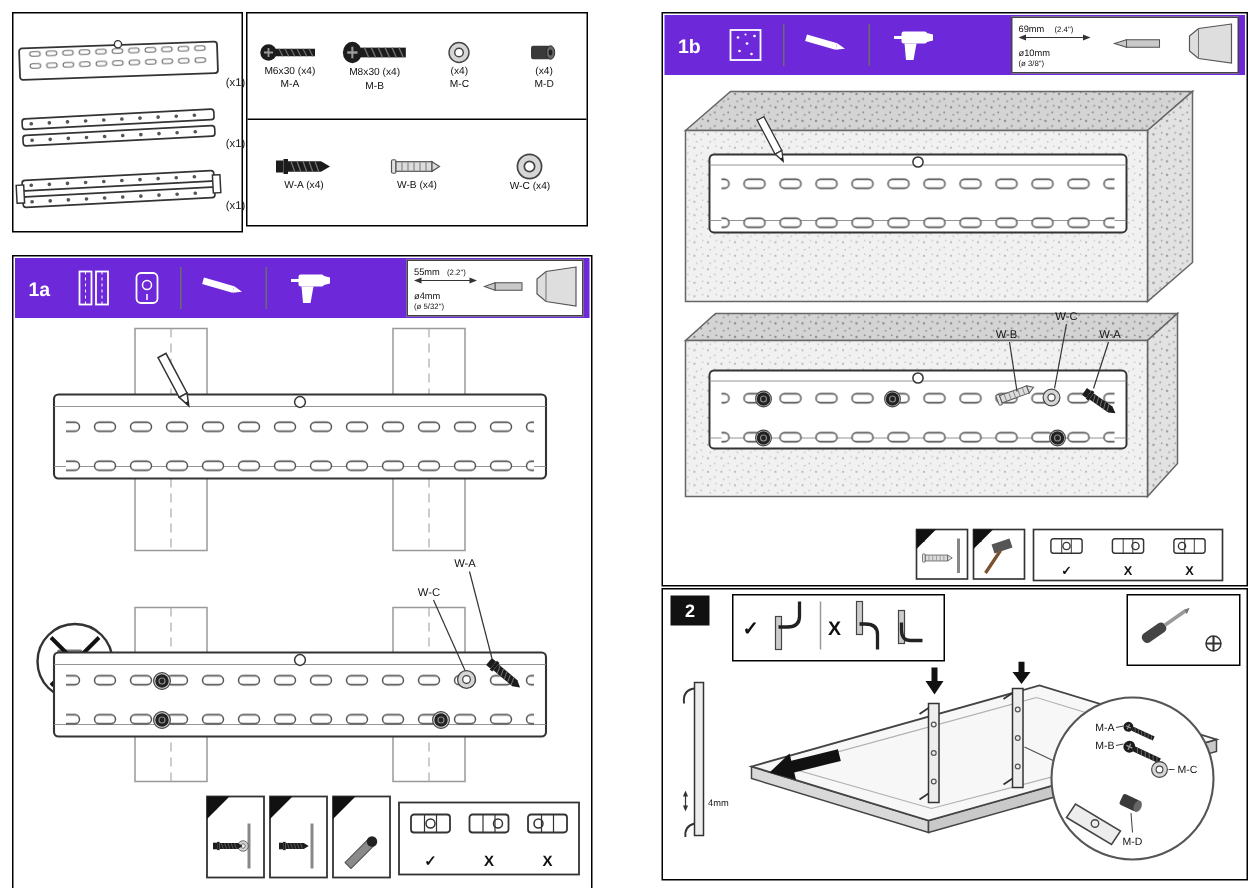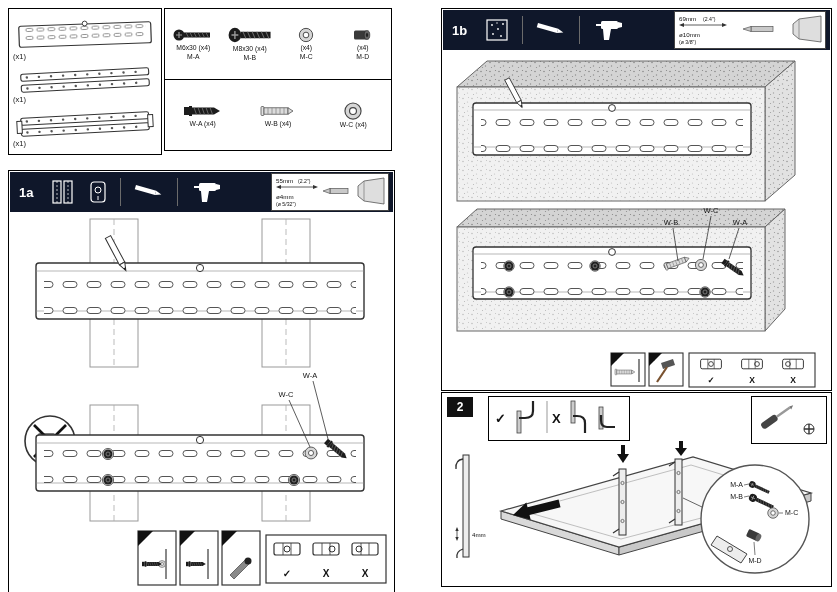--- a/index.html
+++ b/index.html
@@ -3,35 +3,35 @@
 <meta charset="utf-8">
 <style>
   html,body{margin:0;padding:0}
   body{width:837px;height:592px;background:#fff;font-family:"Liberation Sans",sans-serif;color:#111}
   .page{position:relative;width:837px;height:592px;overflow:hidden;background:#fff}
   .box{position:absolute;background:#fff;border:1.6px solid #000}
   svg{display:block}
   svg text{fill:#111}
 
   .parts-box{left:8px;top:8px;width:152px;height:141px;display:flex;flex-direction:column;justify-content:space-evenly;align-items:center;padding:2px 0}
-  .part-item{display:flex;flex-direction:column;align-items:flex-start}
+  .part-item{display:flex;flex-direction:row;align-items:flex-end}
   .part-cap{font-size:7.5px;line-height:1;margin-top:1px}
 
   .hw-box{left:164px;top:8px;width:226px;height:141px;display:flex;flex-direction:column}
   .hw-row{flex:1;display:flex}
   .hw-row.r2{border-top:1px solid #000}
   .hw-cell{flex:1;display:flex;flex-direction:column;align-items:center;justify-content:center}
   .hw-label,.hw-code{font-size:6.8px;line-height:1.3;text-align:center;white-space:nowrap}
 
   .sec{position:absolute;background:#fff;border:1.6px solid #000}
   .sec-1a{left:8px;top:170px;width:385px;height:431px}
   .sec-1b{left:441px;top:8px;width:389px;height:381px}
   .sec-2{left:441px;top:392px;width:389px;height:193px}
 
-  .sec-header{position:absolute;left:1px;top:1px;right:1px;height:40px;background:#0f172a;display:flex;align-items:center;gap:12px;padding:0 4px;overflow:hidden}
+  .sec-header{position:absolute;left:1px;top:1px;right:1px;height:40px;background:#6d28d9;display:flex;align-items:center;gap:12px;padding:0 4px;overflow:hidden}
   .sec-tag{color:#fff;font-weight:bold;font-size:13px;padding:0 5px;flex:0 0 auto}
   .hsep{width:1px;height:28px;background:#6b6b6b;flex:0 0 auto}
   .hicon{flex:0 0 auto}
   .measure-panel{margin-left:auto;background:#fff;height:36px;flex:0 0 auto;border:1px solid #444}
 
   .sec-body{position:absolute;left:1px}
   .sec-1a .sec-body,.sec-1b .sec-body{top:42px}
   .sec-2 .sec-body{top:48px}
 
   .s2-tag{position:absolute;left:5px;top:4px;width:26px;height:20px;background:#111;color:#fff;font-weight:bold;font-size:12px;display:flex;align-items:center;justify-content:center}

